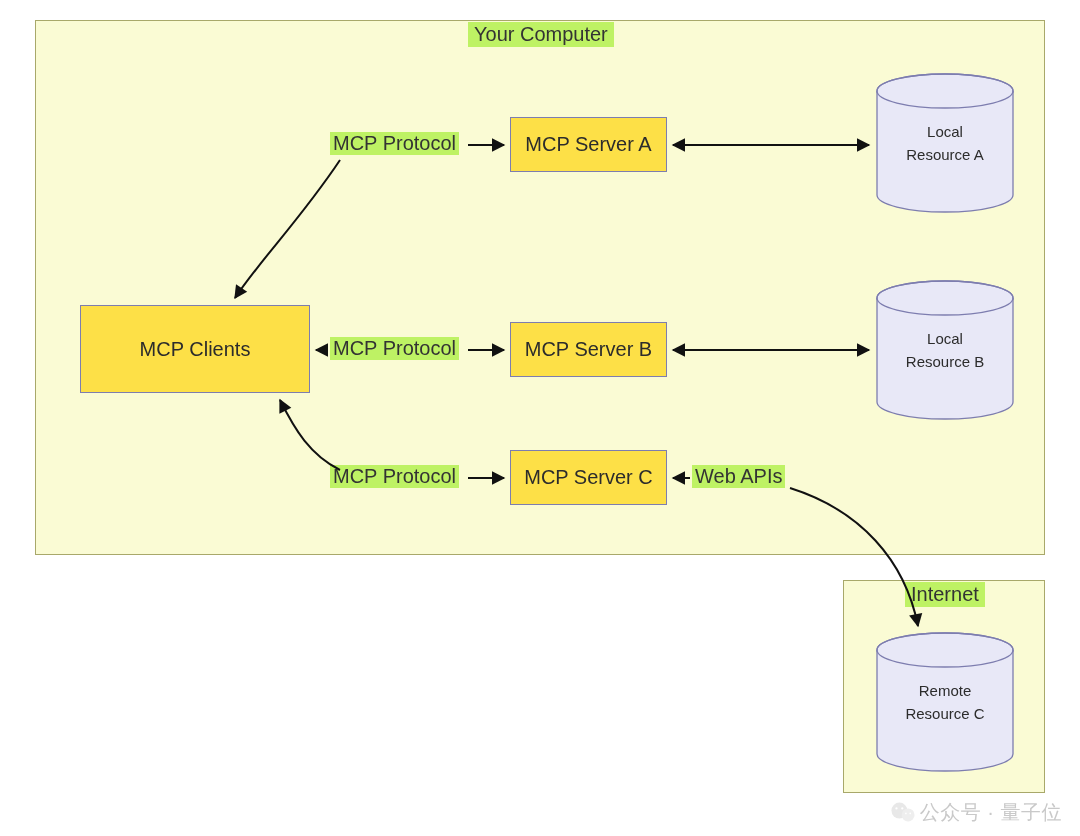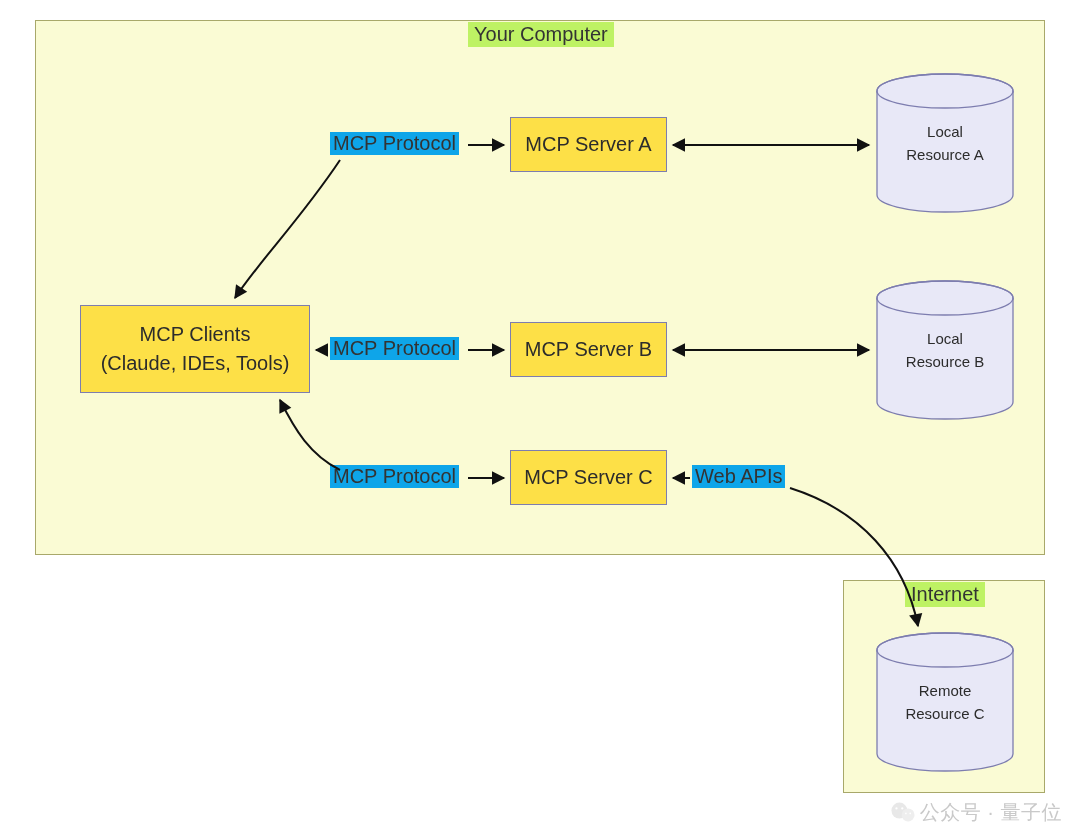--- a/index.html
+++ b/index.html
@@ -61,21 +61,21 @@
     text-align: center;
     font-size: 15px;
     line-height: 1.5;
     color: #2c2c2c;
     pointer-events: none;
   }
 
   
   .edge-label {
     position: absolute;
-    background: #0ea5e9;
+    background: #bef264;
     padding: 0 3px;
     font-size: 20px;
     color: #333;
     white-space: nowrap;
   }
 
   
   .watermark {
     position: absolute;
     right: 18px;
@@ -106,21 +106,20 @@
 
   <div class="zone" style="left:35px; top:20px; width:1010px; height:535px;"></div>
   <div class="zone-title" style="left:468px; top:22px;">Your Computer</div>
 
   <div class="zone" style="left:843px; top:580px; width:202px; height:213px;"></div>
   <div class="zone-title" style="left:905px; top:582px;">Internet</div>
 
   <div class="node" style="left:80px; top:305px; width:230px; height:88px;">
     <span>
       <span>MCP Clients</span><br>
-      <span>(Claude, IDEs, Tools)</span>
     </span>
   </div>
 
   <div class="node" style="left:510px; top:117px; width:157px; height:55px;">MCP Server A</div>
 
   <div class="node" style="left:510px; top:450px; width:157px; height:55px;">MCP Server C</div>
 
   <div class="node" style="left:510px; top:322px; width:157px; height:55px;">MCP Server B</div>
 
   <div class="cyl" style="left:875px; top:73px; width:140px; height:140px;">

